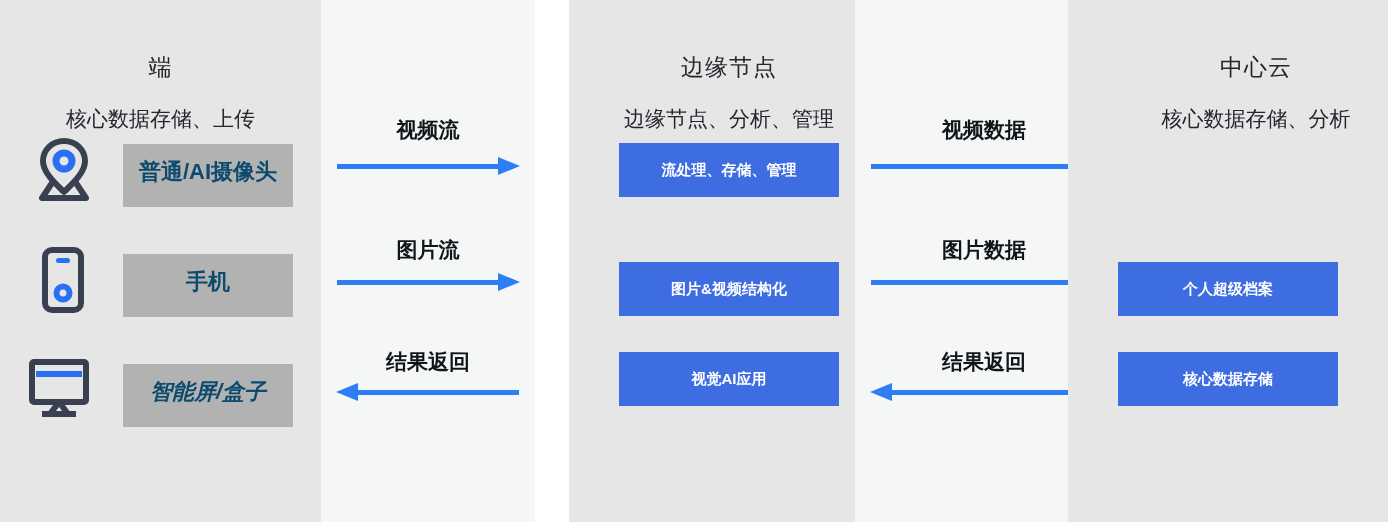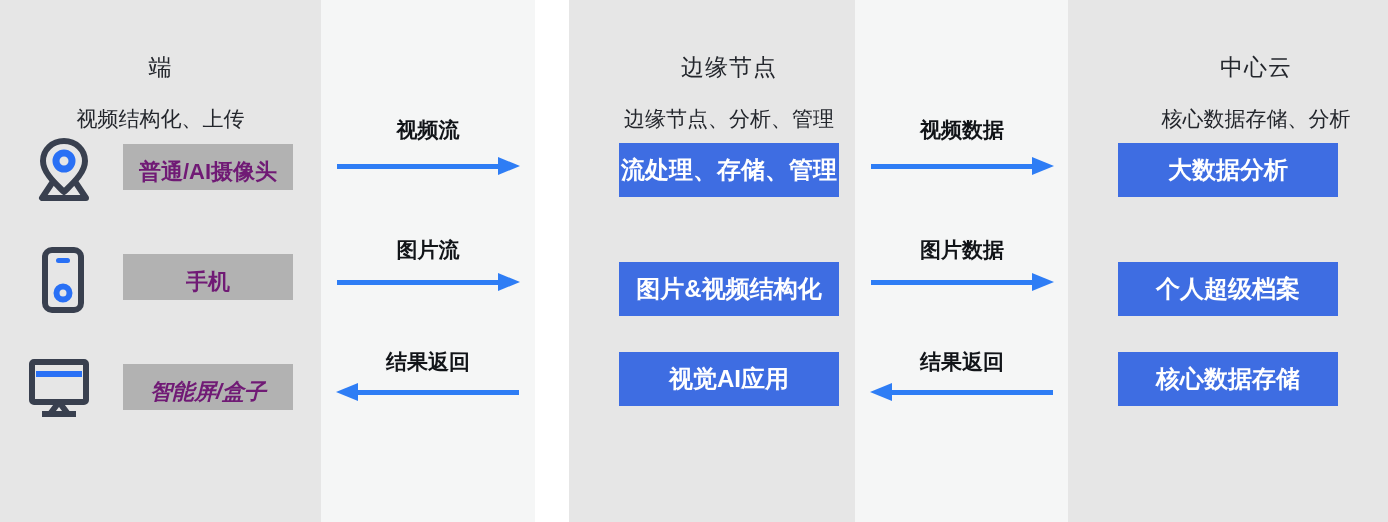--- a/index.html
+++ b/index.html
@@ -7,47 +7,47 @@
     position:relative; width:1388px; height:522px; overflow:hidden;
     font-family:"Liberation Sans","DejaVu Sans",sans-serif;
     background:#ffffff;
   }
   .band { position:absolute; top:0; height:522px; }
   .band.col { background:var(--column-bg,#e6e6e6); }
   .band.gap { background:var(--gap-bg,#f5f6f6); }
   #col1 { left:0;     width:321px; }
   #gap1 { left:321px; width:214px; }
   #col2 { left:535px; width:320px;margin-left:34px; }
-  #gap2 { left:855px; width:214px; }
+  #gap2 { left:855px; width:214px;padding-left:44px; }
   #col3 { left:1068px; width:376px; }
 
   .col-title {
     position:absolute; top:52px; left:0; width:100%;
     text-align:center; font-size:23px; font-weight:500;
     color:var(--text-dark,#23262c); letter-spacing:1px;
   }
   .col-subtitle {
     position:absolute; top:105px; left:0; width:100%;
     text-align:center; font-size:21px; font-weight:400;
     color:var(--text-dark,#23262c);
   }
 
   .blue-box {
     position:absolute; left:50px; width:220px; height:54px;
     background:var(--box-blue,#3e6de2); color:var(--box-text,#ffffff);
-    font-size:24px; font-weight:bold; text-align:center; line-height:54px;
+    font-size:15px; font-weight:bold; text-align:center; line-height:54px;
     white-space:nowrap;
   }
   .box-r1 { top:143px; }
   .box-r2 { top:262px; }
   .box-r3 { top:352px; }
 
   .device-label {
-    position:absolute; left:123px; width:170px; height:46px;
-    background:var(--device-label-bg,#b2b2b2); color:#701a75;
+    position:absolute; left:123px; width:170px; height:63px;
+    background:var(--device-label-bg,#b2b2b2); color:#0c4a6e;
     font-size:22px; font-weight:bold; text-align:center; line-height:55px;
     white-space:nowrap;
   }
   .dev-r1 { top:144px; }
   .dev-r2 { top:254px; }
   .dev-r3 { top:364px;font-style:italic; }
 
   .device-icon { position:absolute; }
   #icon-camera { left:30px; top:135px; }
   #icon-phone  { left:41px; top:246px; }
@@ -84,21 +84,21 @@
   .ar-r2 { top:280px; }
   .ar-r3 { top:390px; }
 </style>
 </head>
 <body>
 
 <div class="canvas">
 
   <div class="band col" id="col1">
     <div class="col-title">端</div>
-    <div class="col-subtitle">视频结构化、上传</div>
+    <div class="col-subtitle">核心数据存储、上传</div>
 
     <svg class="device-icon" id="icon-camera" width="68" height="70" viewBox="0 0 68 70">
       <path d="M24 45 L12 63 L56 63 L44 45" fill="none" stroke="#39404f" stroke-width="6" stroke-linejoin="round"></path>
       <path d="M34 6 C22 6 13 15 13 26 C13 38 26 49 34 57 C42 49 55 38 55 26 C55 15 46 6 34 6 Z" fill="#e6e6e6" stroke="#39404f" stroke-width="6" stroke-linejoin="round"></path>
       <circle cx="34" cy="26" r="8" fill="none" stroke="#2970f5" stroke-width="7"></circle>
     </svg>
     <div class="device-label dev-r1">普通/AI摄像头</div>
 
     <svg class="device-icon" id="icon-phone" width="44" height="68" viewBox="0 0 44 68">
       <rect x="4" y="4" width="36" height="60" rx="7" fill="none" stroke="#39404f" stroke-width="6"></rect>
@@ -141,18 +141,17 @@
     <div class="flow-label fl-r2">图片数据</div>
     <div class="arrow right ar-r2"></div>
 
     <div class="flow-label fl-r3">结果返回</div>
     <div class="arrow left ar-r3"></div>
   </div>
 
   <div class="band col" id="col3">
     <div class="col-title">中心云</div>
     <div class="col-subtitle">核心数据存储、分析</div>
-    <div class="blue-box box-r1">大数据分析</div>
     <div class="blue-box box-r3">核心数据存储</div>
     <div class="blue-box box-r2">个人超级档案</div>
   </div>
 
 </div>
 
 </body></html>

